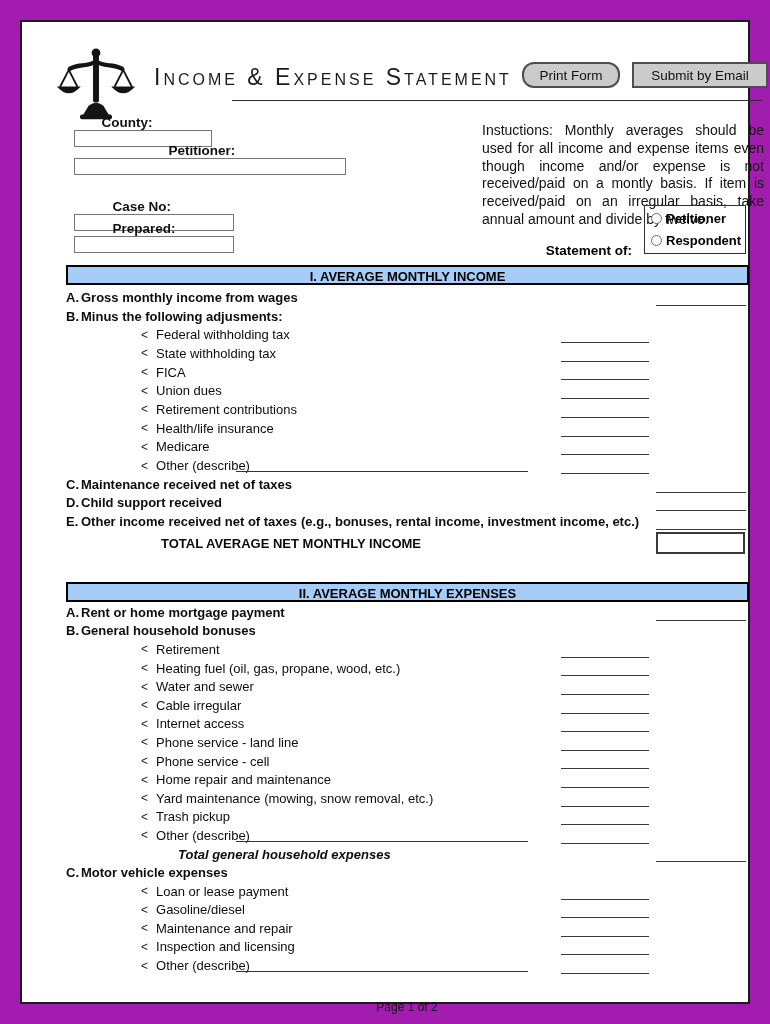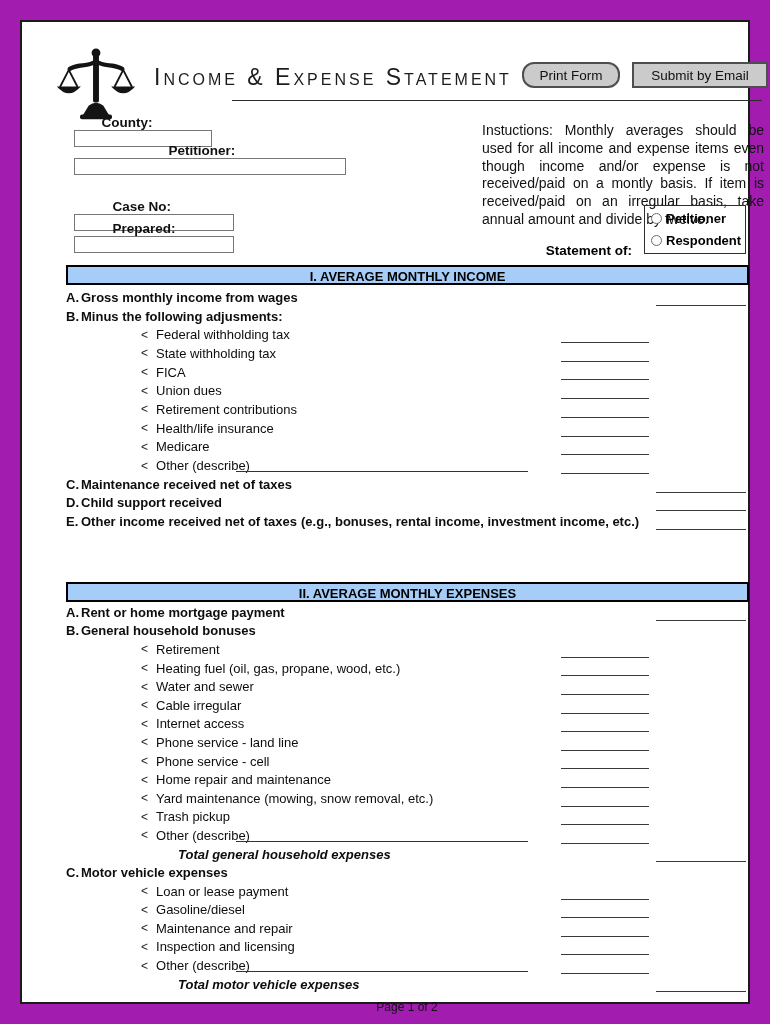--- a/index.html
+++ b/index.html
@@ -188,20 +188,24 @@
               <span class="prefix">D.</span>
               <span class="label">Child support received</span>
               <span class="line right"></span>
             </div>
             <div class="row main">
               <span class="prefix">E.</span>
               <span class="label">Other income received net of taxes</span>
               <span class="note">(e.g., bonuses, rental income, investment income, etc.)</span>
               <span class="line right"></span>
             </div>
+            <div class="row grand_total">
+              <span class="label">TOTAL AVERAGE NET MONTHLY INCOME</span>
+              <span class="total-box"></span>
+            </div>
           </div>
       </div>
 
       <div class="section section-expenses">
         <div class="sec-bar">II.  AVERAGE MONTHLY EXPENSES</div>
         <div class="rows">
             <div class="row main">
               <span class="prefix">A.</span>
               <span class="label">Rent or home mortgage payment</span>
               <span class="line right"></span>
@@ -293,24 +297,20 @@
               <span class="bullet">&lt;</span>
               <span class="label">Inspection and licensing</span>
               <span class="line mid"></span>
             </div>
             <div class="row sub">
               <span class="bullet">&lt;</span>
               <span class="label">Other (describe)</span>
               <span class="inline-line"></span>
               <span class="line mid"></span>
             </div>
-            <div class="row total">
-              <span class="label">Total motor vehicle expenses</span>
-              <span class="line right"></span>
-            </div>
           </div>
       </div>
 
       <div class="footer">Page 1 of 2</div>
 
     </div>
   </div>
 </div>
 
 </body></html>

